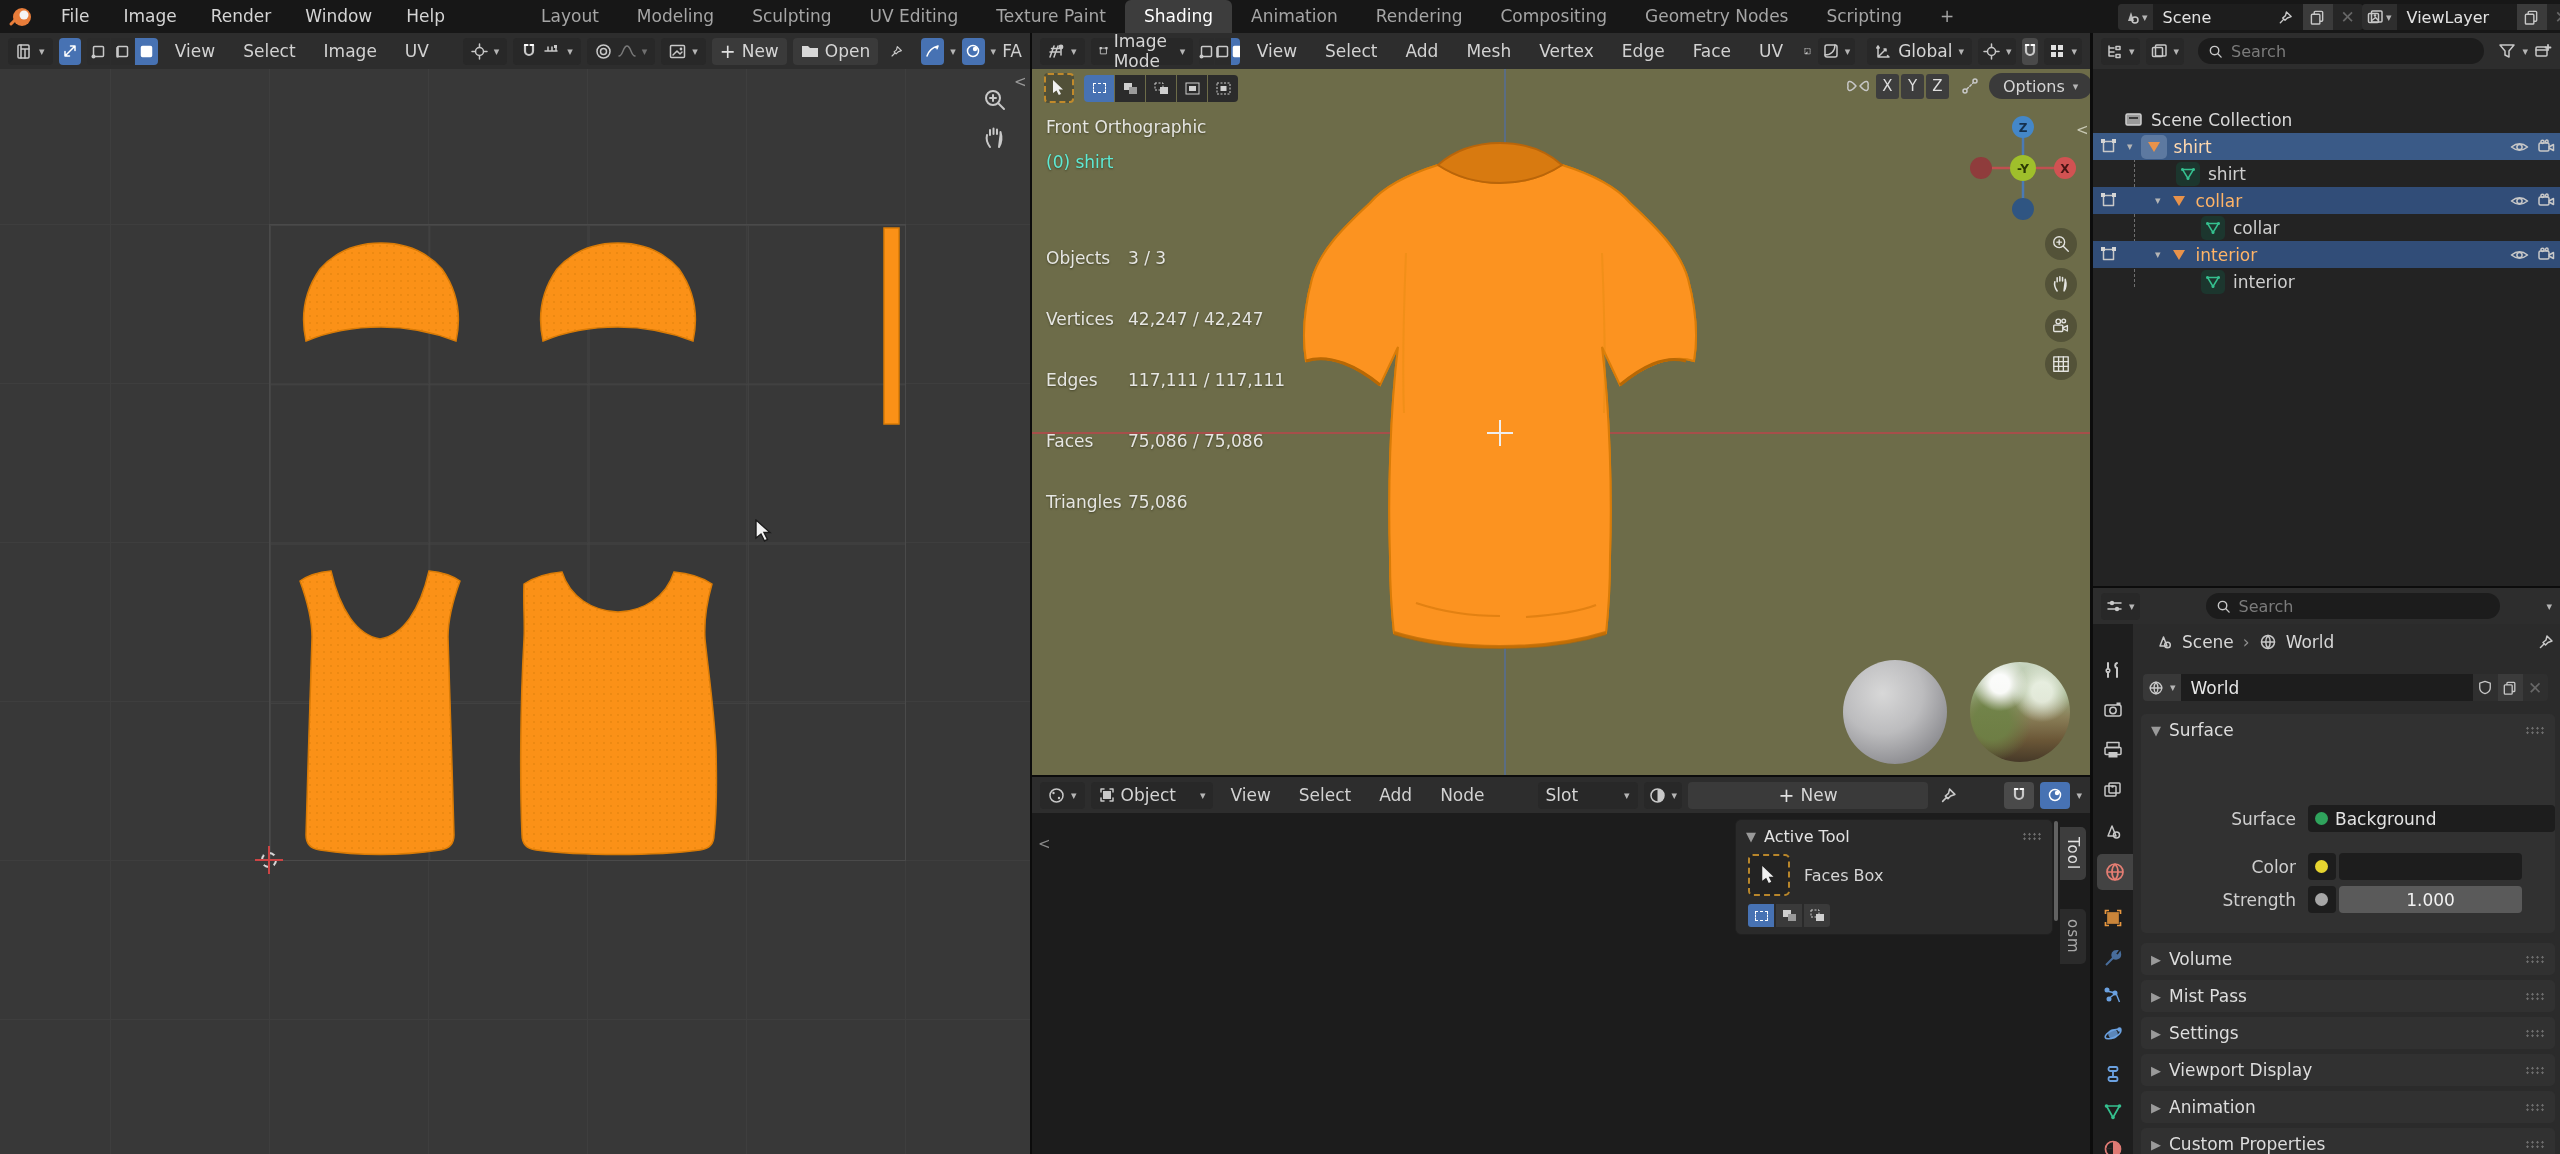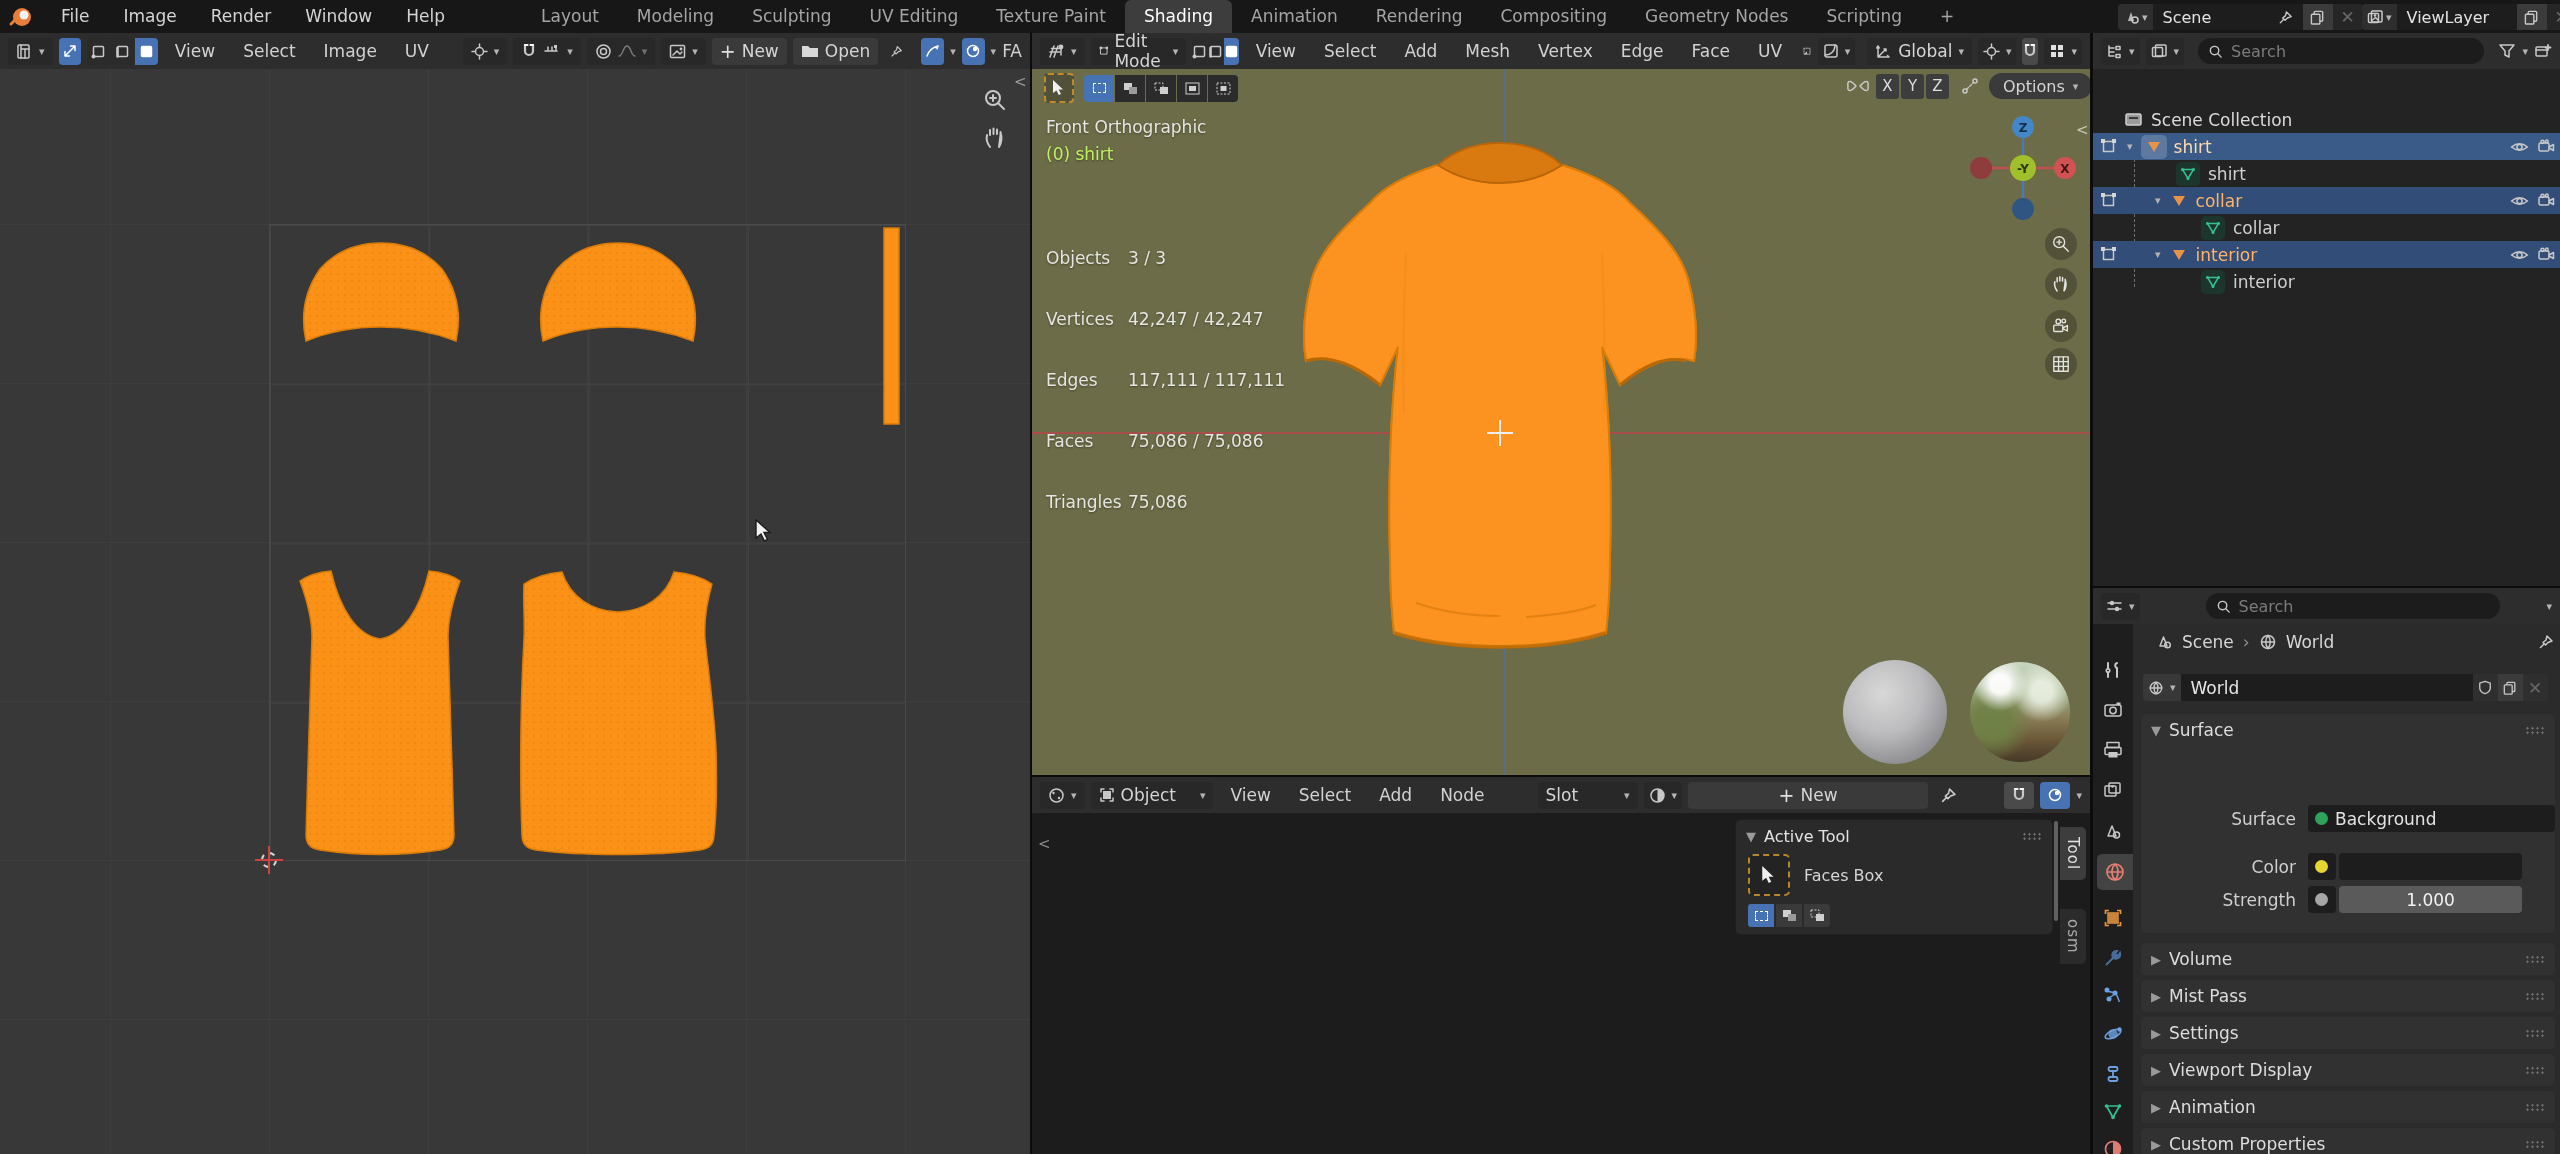--- a/index.html
+++ b/index.html
@@ -310,21 +310,21 @@
         <path d="M13 6.5 V12"></path>
       </svg>
     <span class="chev">▾</span>
   </span>
   <span class="btn">
     <svg class="ic" width="16" height="16" viewBox="0 0 16 16">
         <rect x="3" y="3" width="10" height="10"></rect>
         <rect x="1" y="1" width="4" height="4" fill="#c8c8c8" stroke="none"></rect>
         <rect x="11" y="1" width="4" height="4" fill="#c8c8c8" stroke="none"></rect>
       </svg>
-    <span>Edit Mode</span>
+    <span>Image Mode</span>
     <span class="chev">▾</span>
   </span>
   <span class="seg">
     <span class="segbtn">
         <svg class="ic" width="15" height="15" viewBox="0 0 15 15">
           <rect x="2.5" y="2.5" width="10" height="10" rx="1"></rect>
           <circle cx="2.5" cy="12.5" r="2" fill="#c8c8c8" stroke="none"></circle>
         </svg>
       </span>
     <span class="segbtn">
@@ -444,21 +444,21 @@
         <path d="M8 14 L14 8" stroke-dasharray="2 2"></path>
       </svg>
     <span class="pill">
         <span>Options</span>
         <span class="chev">▾</span>
       </span>
   </div>
 
   <div class="abs stats" style="left:14px;top:48px">
     <div>Front Orthographic</div>
-    <div style="margin-top:7px;color:#bef264">(0) shirt</div>
+    <div style="margin-top:15px;color:#5eead4">(0) shirt</div>
   </div>
   <div class="abs stats" style="left:14px;top:140px;line-height:23px">
     <div><span class="lbl">Objects</span><span>3 / 3</span></div>
     <div><span class="lbl">Vertices</span><span>42,247 / 42,247</span></div>
     <div><span class="lbl">Edges</span><span>117,111 / 117,111</span></div>
     <div><span class="lbl">Faces</span><span>75,086 / 75,086</span></div>
     <div><span class="lbl">Triangles</span><span>75,086</span></div>
   </div>
 
   <svg class="abs" style="left:254px;top:64px" width="436" height="530" viewBox="0 0 436 530">

